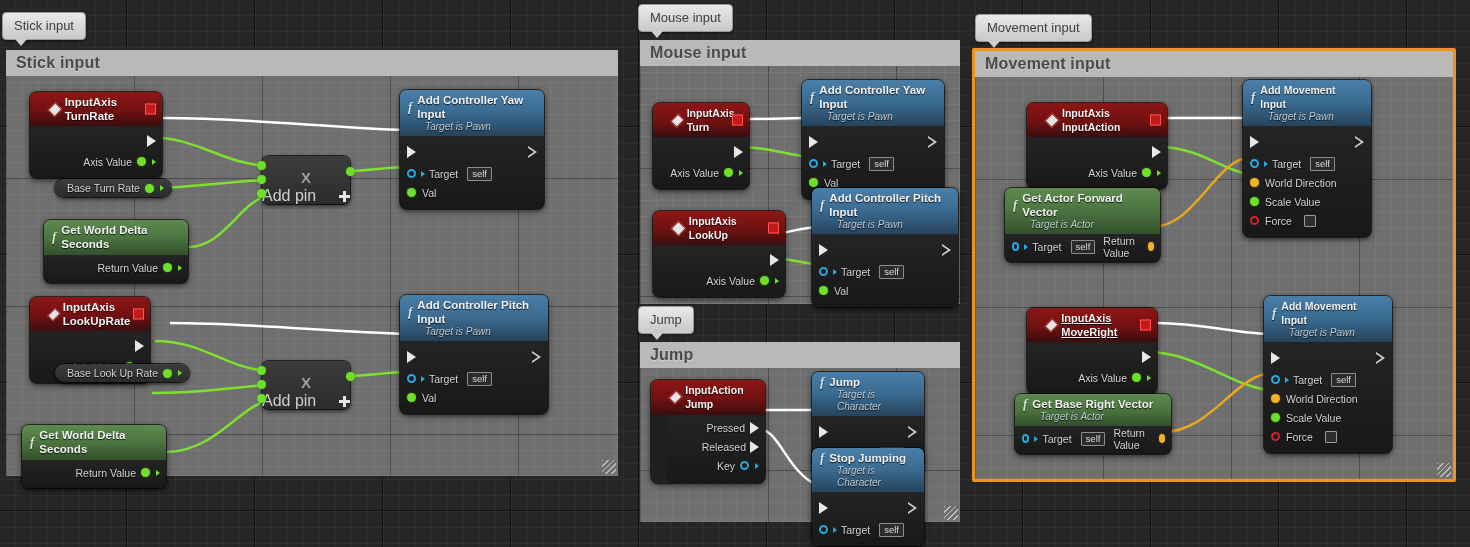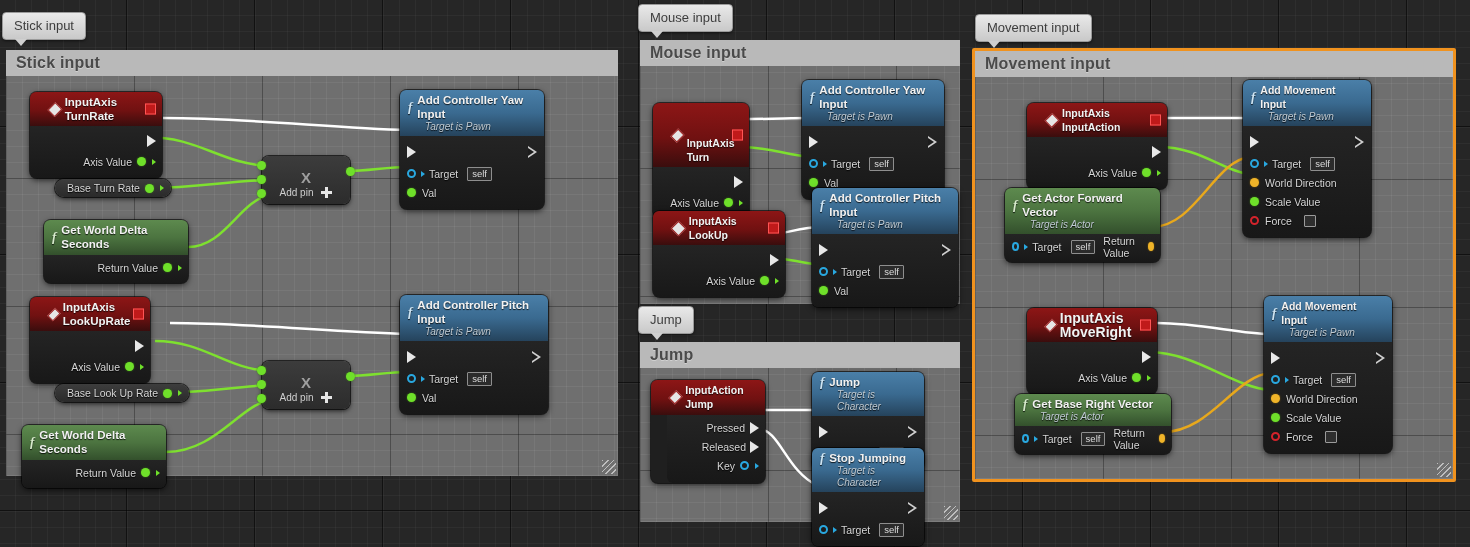--- a/index.html
+++ b/index.html
@@ -188,22 +188,22 @@
     position:absolute;z-index:10;
     background:linear-gradient(to bottom,#3c3c3c,#2c2c2c);
     border-radius:7px;
     box-shadow:0 2px 5px rgba(0,0,0,.7),0 0 0 1px rgba(0,0,0,.65);
   }
   .mathnode .mx{
     color:#9f9f9f;font-size:15px;font-weight:bold;text-align:center;
     line-height:15px;padding-top:14px;
   }
   .mathnode .addpin{
-    color:#cfcfcf;font-size:10px;text-align:center;
-    display:flex;align-items:center;justify-content:center;gap:8px;
+    color:#cfcfcf;font-size:16px;text-align:center;
+    display:flex;align-items:center;justify-content:space-between;gap:8px;
     padding-top:2px;
   }
   .plus{
     width:11px;height:11px;position:relative;display:inline-block;
   }
   .plus:before,.plus:after{
     content:"";position:absolute;background:#e6e6e6;
   }
   .plus:before{left:4px;top:0;width:3px;height:11px;}
   .plus:after{left:0;top:4px;width:11px;height:3px;}
@@ -416,21 +416,21 @@
       <span class="lbl">Target</span>
       <span class="selfbox">self</span>
     </div>
     <div class="row" style="padding-left:7px;gap:6px;">
       <span class="pin-dot green"></span>
       <span class="lbl">Val</span>
     </div>
   </div>
 </div>
 
-<div class="varnode" style="left:55px;top:384px;">
+<div class="varnode" style="left:55px;top:364px;">
   <span class="lbl">Base Look Up Rate</span>
   <span class="pin-dot green"></span>
   <span class="pin-arrow greenarrow"></span>
 </div>
 
 <div class="node" style="left:22px;top:425px;width:144px;">
   <div class="nhead pure" style="padding-bottom:4px;">
     <div class="ntitle">
       <span class="fx greenfx">f</span>
       <span>Get World Delta Seconds</span>
@@ -454,21 +454,21 @@
   <span class="pin-dot green abs" style="left:-5px;top:5px;"></span>
   <span class="pin-dot green abs" style="left:-5px;top:19px;"></span>
   <span class="pin-dot green abs" style="left:-5px;top:33px;"></span>
   <span class="pin-dot green abs" style="right:-5px;top:11px;"></span>
 </div>
 
 <div class="node" style="left:653px;top:103px;width:96px;">
   <div class="nhead event">
     <div class="ntitle">
       <span class="evt-diamond"></span>
-      <span style="font-size:10.5px;margin-top:30px;">InputAxis Turn</span>
+      <span style="font-size:10.5px;">InputAxis Turn</span>
     </div>
     <span class="evt-stop"></span>
   </div>
   <div class="nbody">
     <div class="row right" style="padding-right:6px;height:22px;">
       <span class="pin-exec"></span>
     </div>
     <div class="row right" style="padding-right:6px;gap:5px;">
       <span class="lbl">Axis Value</span>
       <span class="pin-dot green"></span>
@@ -695,21 +695,21 @@
       <span class="lbl">Force</span>
       <span class="checkbox"></span>
     </div>
   </div>
 </div>
 
 <div class="node" style="left:1027px;top:308px;width:130px;">
   <div class="nhead event">
     <div class="ntitle">
       <span class="evt-diamond"></span>
-      <span style="font-size:14px;">InputAxis MoveRight</span>
+      <span style="font-size:11px;text-decoration:underline;">InputAxis MoveRight</span>
     </div>
     <span class="evt-stop"></span>
   </div>
   <div class="nbody">
     <div class="row right" style="padding-right:6px;height:22px;">
       <span class="pin-exec"></span>
     </div>
     <div class="row right" style="padding-right:6px;gap:5px;">
       <span class="lbl">Axis Value</span>
       <span class="pin-dot green"></span>

